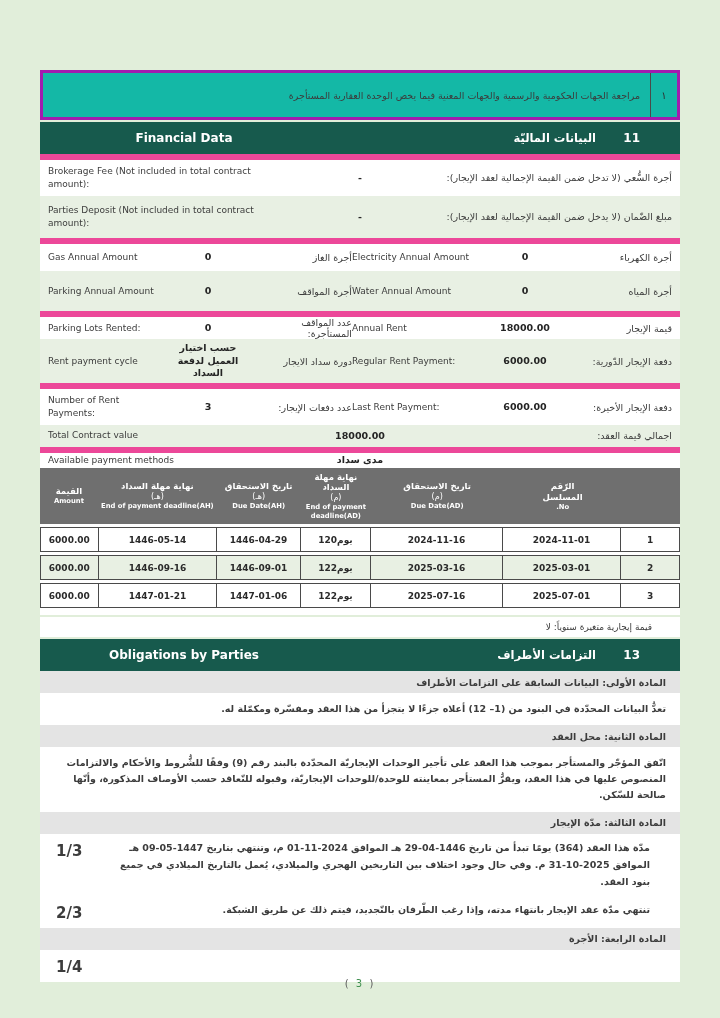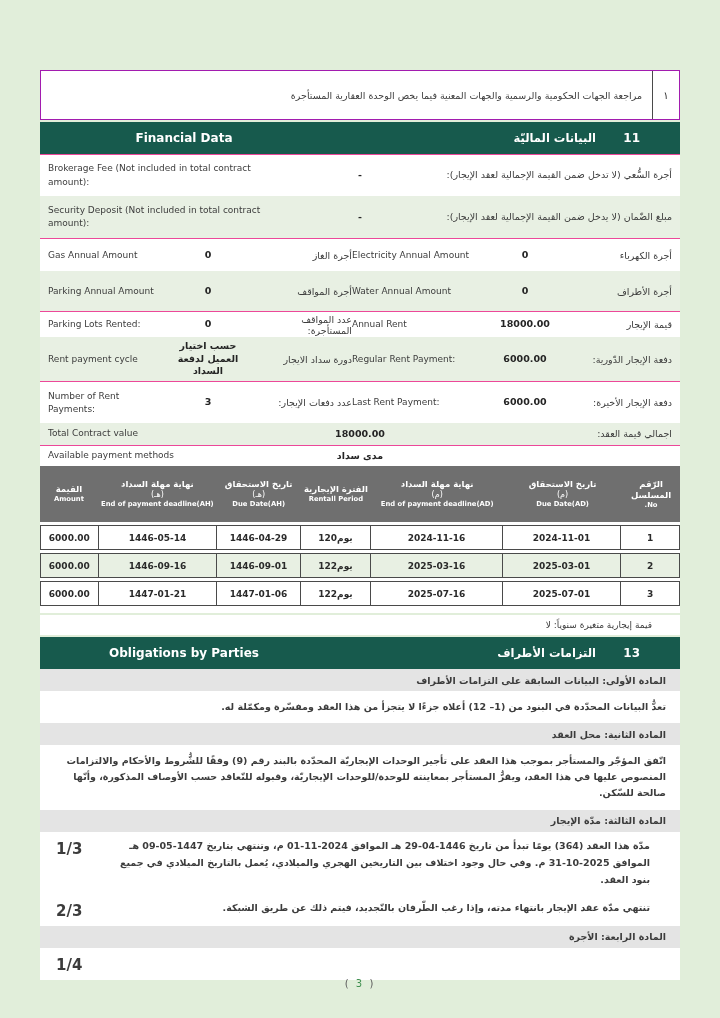--- a/index.html
+++ b/index.html
@@ -5,33 +5,33 @@
   html,body{margin:0;padding:0;}
   body{
     width:720px;height:1018px;position:relative;overflow:hidden;
     background:#e1eeda;
     font-family:"DejaVu Sans","Liberation Sans",sans-serif;
     color:#3c3c3c;
   }
   .content{position:absolute;left:40px;top:70px;width:640px;}
 
   
-  .cont-row{background:#ffffff;border:1px solid #a21caf;height:50px;display:flex;box-sizing:border-box;}
+  .cont-row{background:#14b8a6;border:3px solid #a21caf;height:50px;display:flex;box-sizing:border-box;}
   .cont-text{flex:1;direction:rtl;display:flex;align-items:center;padding:0 10px;font-size:9.5px;}
   .cont-marker{width:26px;border-left:1px solid #4a4a4a;display:flex;align-items:center;justify-content:center;font-size:10px;color:#2f2f2f;}
 
   
   .sec-header{background:#175a4d;height:32px;position:relative;color:#fff;margin-top:2px;}
   .sh-en{position:absolute;left:0;top:0;height:100%;width:45%;display:flex;align-items:center;justify-content:center;font-weight:bold;font-size:12px;}
   .sh-ar{position:absolute;right:84px;top:0;height:100%;display:flex;align-items:center;font-weight:bold;font-size:11.5px;direction:rtl;}
   .sh-no{position:absolute;right:40px;top:0;height:100%;display:flex;align-items:center;font-weight:bold;font-size:12px;}
 
   
   .fin{background:#fff;}
-  .fin-row{border-top:1px solid #ec4899;box-sizing:border-box;padding:0 8px;}
+  .fin-row{border-top:6px solid #ec4899;box-sizing:border-box;padding:0 8px;}
   .fin-row.green{background:#e8f0e3;border-top:none;}
   .h42{min-height:42px;} .h33{min-height:33px;} .h40{min-height:40px;}
   .h26{min-height:26px;} .h44{min-height:44px;} .h22{min-height:22px;} .h21{min-height:21px;}
   .full-row{display:grid;grid-template-columns:1fr 140px 1fr;align-items:center;}
   .fr-en{font-size:9px;line-height:1.45;max-width:245px;}
   .fr-val{text-align:center;font-weight:bold;font-size:9.5px;color:#242424;line-height:1.35;}
   .fr-ar{direction:rtl;text-align:right;font-size:9.5px;line-height:1.5;}
   .pair-row{display:grid;grid-template-columns:122px 76px 106px 128px 90px 1fr;align-items:center;}
   .pr-en{font-size:9px;line-height:1.4;padding-right:6px;}
   .pr-val{text-align:center;font-weight:bold;font-size:9.5px;color:#242424;line-height:1.35;}
@@ -83,39 +83,39 @@
     <div class="sh-no">11</div>
   </div>
 
   <div class="fin">
     <div class="fin-row full-row h42">
       <div class="fr-en">Brokerage Fee (Not included in total contract amount):</div>
       <div class="fr-val">-</div>
       <div class="fr-ar">أجرة السُّعي (لا تدخل ضمن القيمة الإجمالية لعقد الإيجار):</div>
     </div>
     <div class="fin-row full-row green h42">
-      <div class="fr-en">Security Deposit (Not included in total contract amount):</div>
+      <div class="fr-en">Parties Deposit (Not included in total contract amount):</div>
       <div class="fr-val">-</div>
       <div class="fr-ar">مبلغ الضّمان (لا يدخل ضمن القيمة الإجمالية لعقد الإيجار):</div>
     </div>
     <div class="fin-row pair-row h33">
       <div class="pr-en">Gas Annual Amount</div>
       <div class="pr-val">0</div>
       <div class="pr-ar">أجرة الغاز</div>
       <div class="pr-en">Electricity Annual Amount</div>
       <div class="pr-val">0</div>
       <div class="pr-ar">أجرة الكهرباء</div>
     </div>
     <div class="fin-row pair-row green h40">
       <div class="pr-en">Parking Annual Amount</div>
       <div class="pr-val">0</div>
       <div class="pr-ar">أجرة المواقف</div>
       <div class="pr-en">Water Annual Amount</div>
       <div class="pr-val">0</div>
-      <div class="pr-ar">أجرة الأطراف</div>
+      <div class="pr-ar">أجرة المياه</div>
     </div>
     <div class="fin-row pair-row h26">
       <div class="pr-en">Parking Lots Rented:</div>
       <div class="pr-val">0</div>
       <div class="pr-ar">عدد المواقف المستأجرة:</div>
       <div class="pr-en">Annual Rent</div>
       <div class="pr-val">18000.00</div>
       <div class="pr-ar">قيمة الإيجار</div>
     </div>
     <div class="fin-row pair-row green h44">
@@ -154,24 +154,20 @@
       </div>
       <div class="shc">
         <span class="a">نهاية مهلة السداد</span>
         <span class="m">(هـ)</span>
         <span class="e">End of payment deadline(AH)</span>
       </div>
       <div class="shc">
         <span class="a">تاريخ الاستحقاق</span>
         <span class="m">(هـ)</span>
         <span class="e">Due Date(AH)</span>
-      </div>
-      <div class="shc">
-        <span class="a">الفترة الإيجارية</span>
-        <span class="e">Rentall Period</span>
       </div>
       <div class="shc">
         <span class="a">نهاية مهلة السداد</span>
         <span class="m">(م)</span>
         <span class="e">End of payment deadline(AD)</span>
       </div>
       <div class="shc">
         <span class="a">تاريخ الاستحقاق</span>
         <span class="m">(م)</span>
         <span class="e">Due Date(AD)</span>

